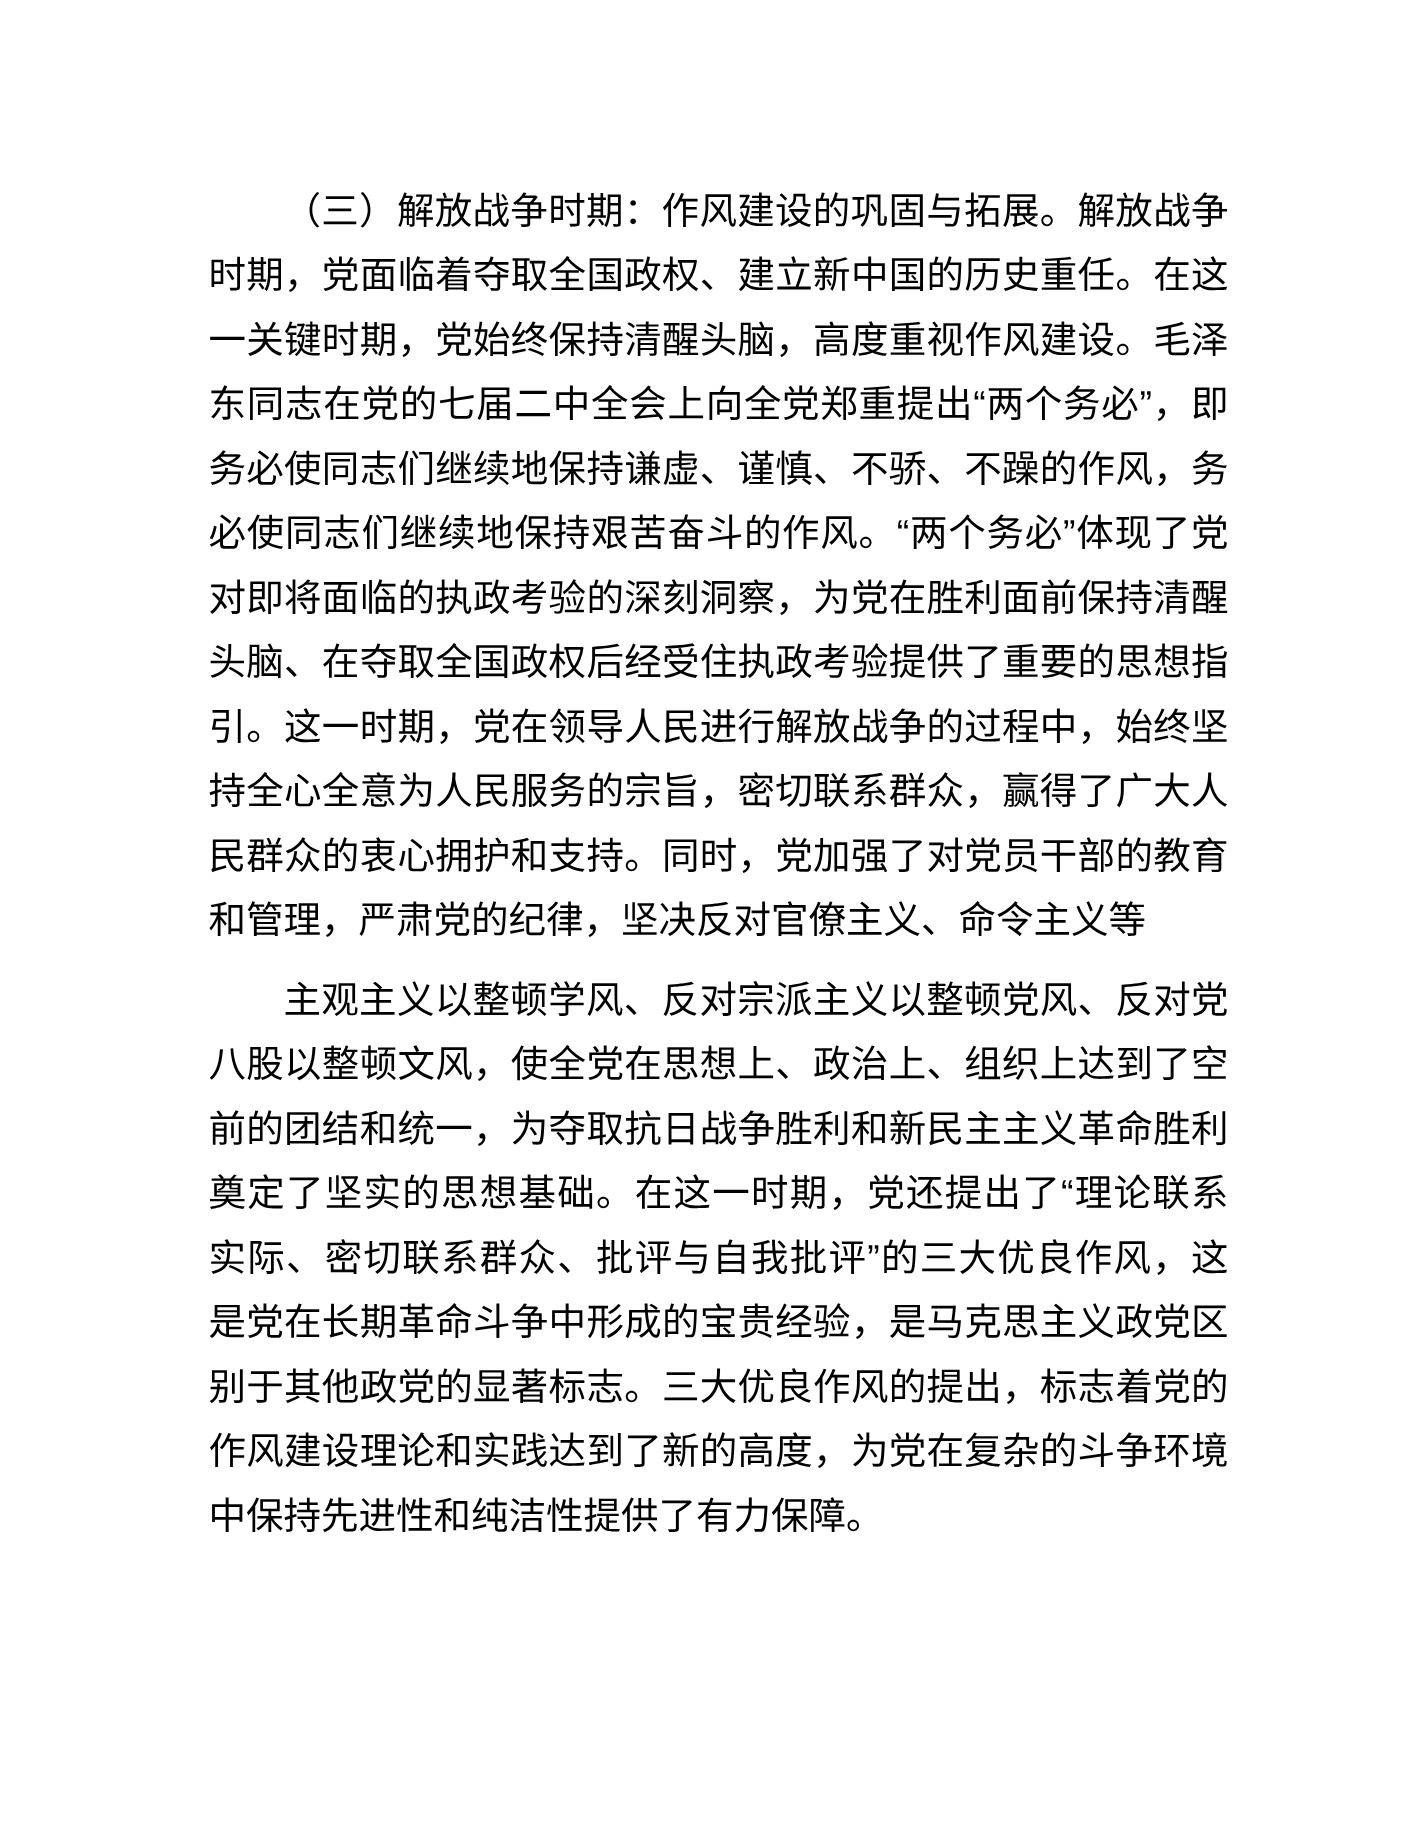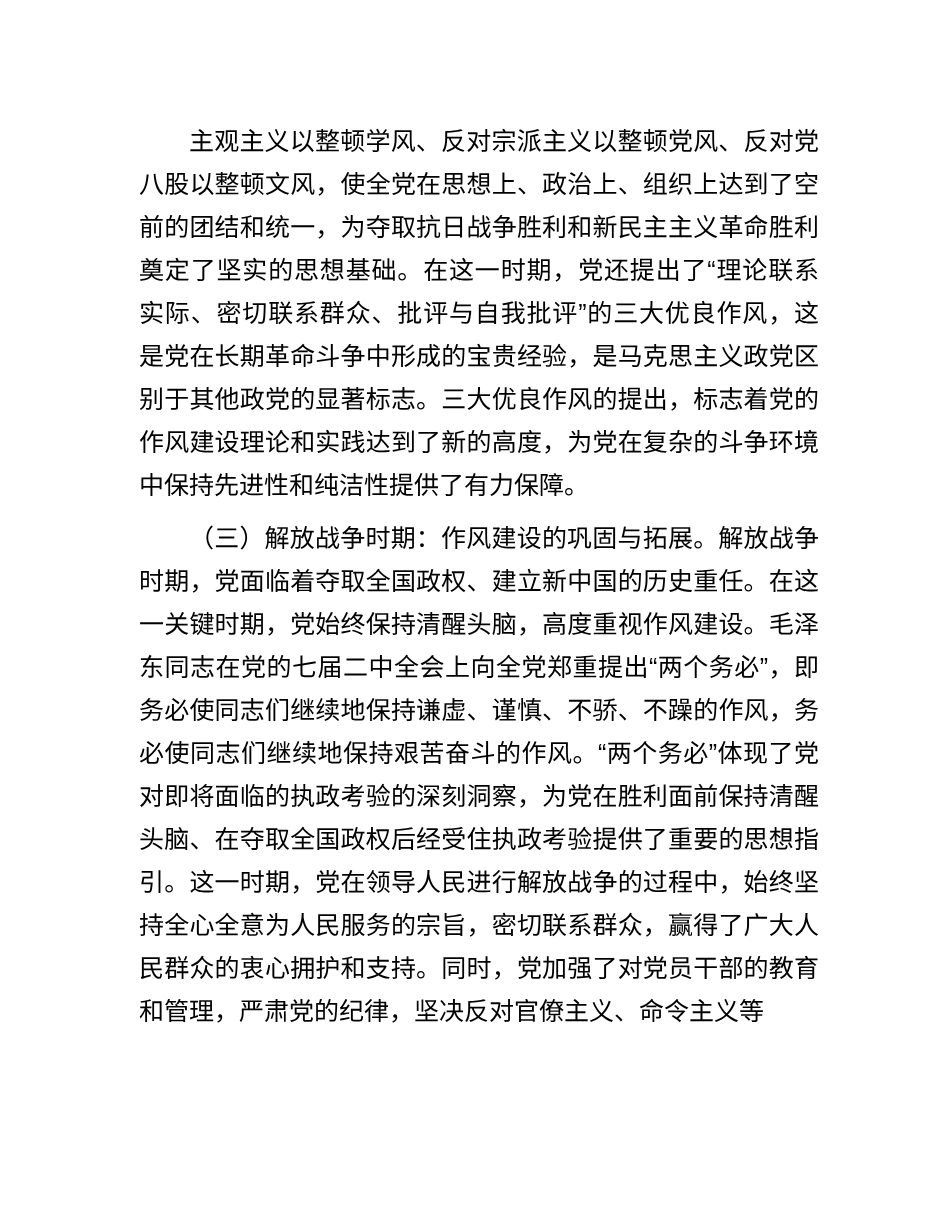--- a/index.html
+++ b/index.html
@@ -34,15 +34,15 @@
     letter-spacing: 0;
   }
   .para + .para {
     margin-top: 10px;
   }
 </style>
 </head>
 <body style="background: rgb(255, 255, 255);">
 
 <div class="page">
+  <p class="para" style="color: rgb(0, 0, 0);">（三）解放战争时期：作风建设的巩固与拓展。解放战争时期，党面临着夺取全国政权、建立新中国的历史重任。在这一关键时期，党始终保持清醒头脑，高度重视作风建设。毛泽东同志在党的七届二中全会上向全党郑重提出“两个务必”，即务必使同志们继续地保持谦虚、谨慎、不骄、不躁的作风，务必使同志们继续地保持艰苦奋斗的作风。“两个务必”体现了党对即将面临的执政考验的深刻洞察，为党在胜利面前保持清醒头脑、在夺取全国政权后经受住执政考验提供了重要的思想指引。这一时期，党在领导人民进行解放战争的过程中，始终坚持全心全意为人民服务的宗旨，密切联系群众，赢得了广大人民群众的衷心拥护和支持。同时，党加强了对党员干部的教育和管理，严肃党的纪律，坚决反对官僚主义、命令主义等</p>
   <p class="para" style="color: rgb(0, 0, 0);">主观主义以整顿学风、反对宗派主义以整顿党风、反对党八股以整顿文风，使全党在思想上、政治上、组织上达到了空前的团结和统一，为夺取抗日战争胜利和新民主主义革命胜利奠定了坚实的思想基础。在这一时期，党还提出了“理论联系实际、密切联系群众、批评与自我批评”的三大优良作风，这是党在长期革命斗争中形成的宝贵经验，是马克思主义政党区别于其他政党的显著标志。三大优良作风的提出，标志着党的作风建设理论和实践达到了新的高度，为党在复杂的斗争环境中保持先进性和纯洁性提供了有力保障。</p>
-  <p class="para" style="color: rgb(0, 0, 0);">（三）解放战争时期：作风建设的巩固与拓展。解放战争时期，党面临着夺取全国政权、建立新中国的历史重任。在这一关键时期，党始终保持清醒头脑，高度重视作风建设。毛泽东同志在党的七届二中全会上向全党郑重提出“两个务必”，即务必使同志们继续地保持谦虚、谨慎、不骄、不躁的作风，务必使同志们继续地保持艰苦奋斗的作风。“两个务必”体现了党对即将面临的执政考验的深刻洞察，为党在胜利面前保持清醒头脑、在夺取全国政权后经受住执政考验提供了重要的思想指引。这一时期，党在领导人民进行解放战争的过程中，始终坚持全心全意为人民服务的宗旨，密切联系群众，赢得了广大人民群众的衷心拥护和支持。同时，党加强了对党员干部的教育和管理，严肃党的纪律，坚决反对官僚主义、命令主义等</p>
 </div>
 
 </body></html>

